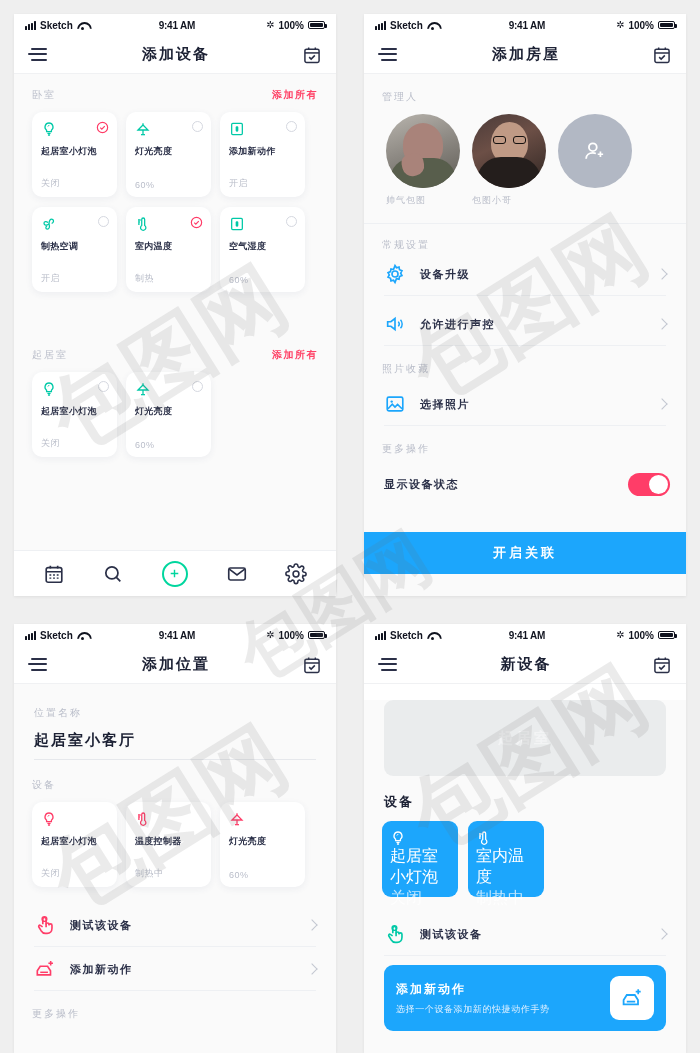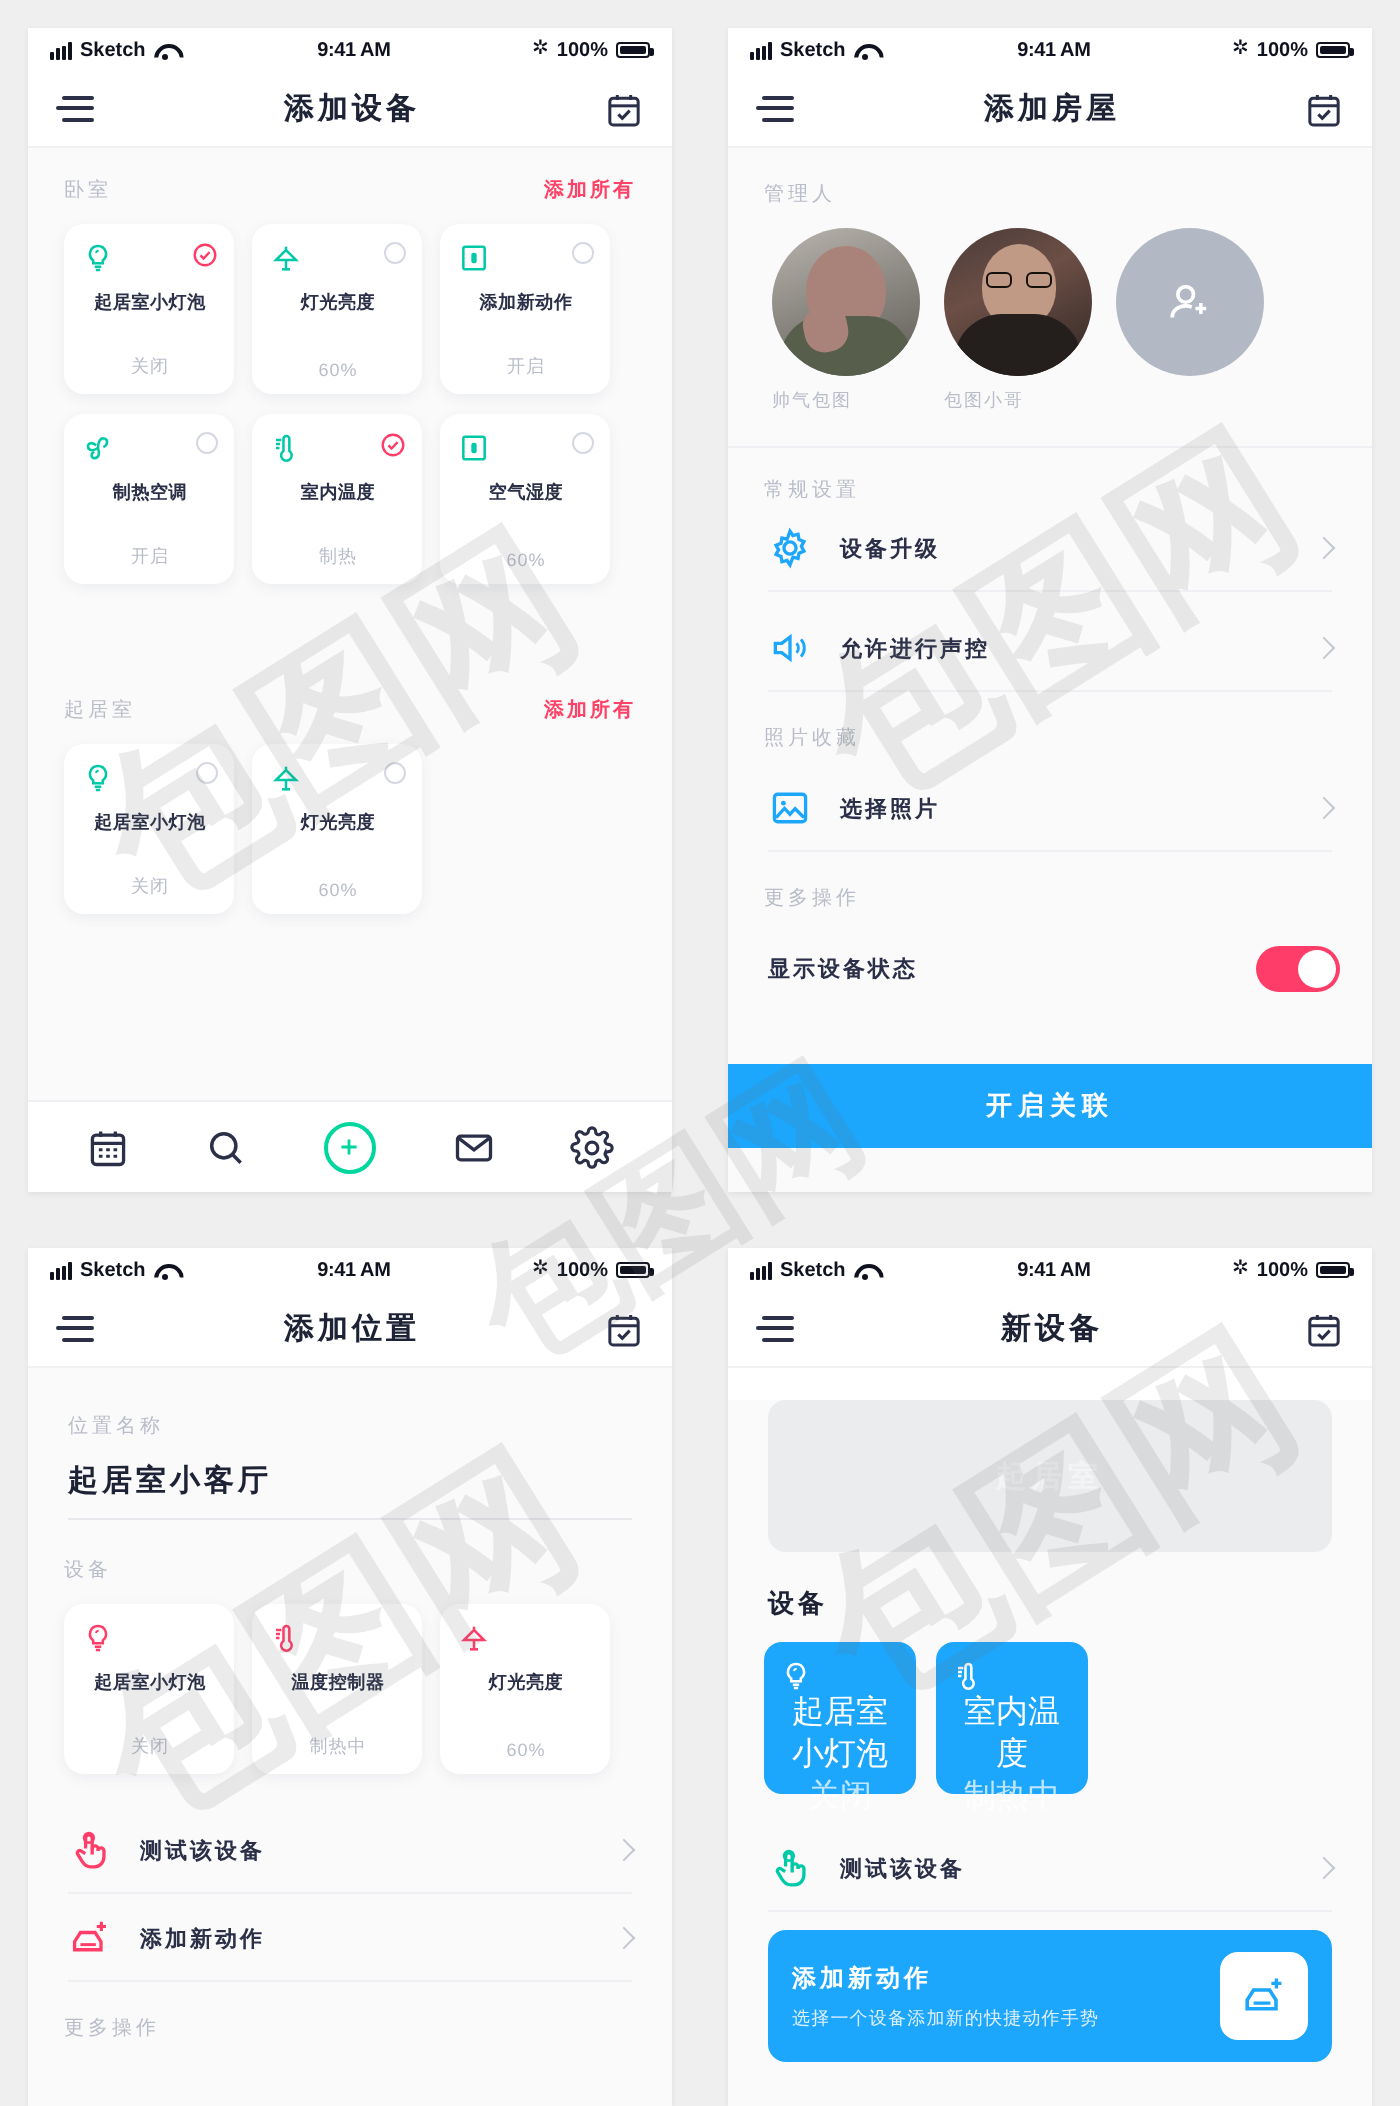--- a/index.html
+++ b/index.html
@@ -88,21 +88,21 @@
   .screen-body { background: #fafafa; width: 100%; position: relative; }
   .section-label {
     font-size: 10px; color: #b9bdc9; letter-spacing: 2px;
     padding: 0 18px; font-weight: normal;
   }
   .section-head { display:flex; align-items:center; padding: 0 18px; }
   .section-head .section-label { flex: 1; padding: 0; }
   .add-all { font-size: 10px; color: #ff4267; letter-spacing: 1.5px; font-weight: bold; }
 
   
-  .card-row { display: flex; gap: 9px; padding: 10px 18px 0 18px; text-align: center; }
+  .card-row { display: flex; gap: 9px; padding: 10px 18px 0 18px; }
   .dcard {
     width: 85px; height: 85px;
     background: #fff; border-radius: 10px;
     box-shadow: 0 2px 7px rgba(60,70,110,0.07);
     padding: 9px 8px 7px 9px;
     position: relative;
     display: flex; flex-direction: column;
   }
   .dcard .top { display:flex; align-items:flex-start; justify-content:space-between; height: 20px;}
   .dcard .dname {

